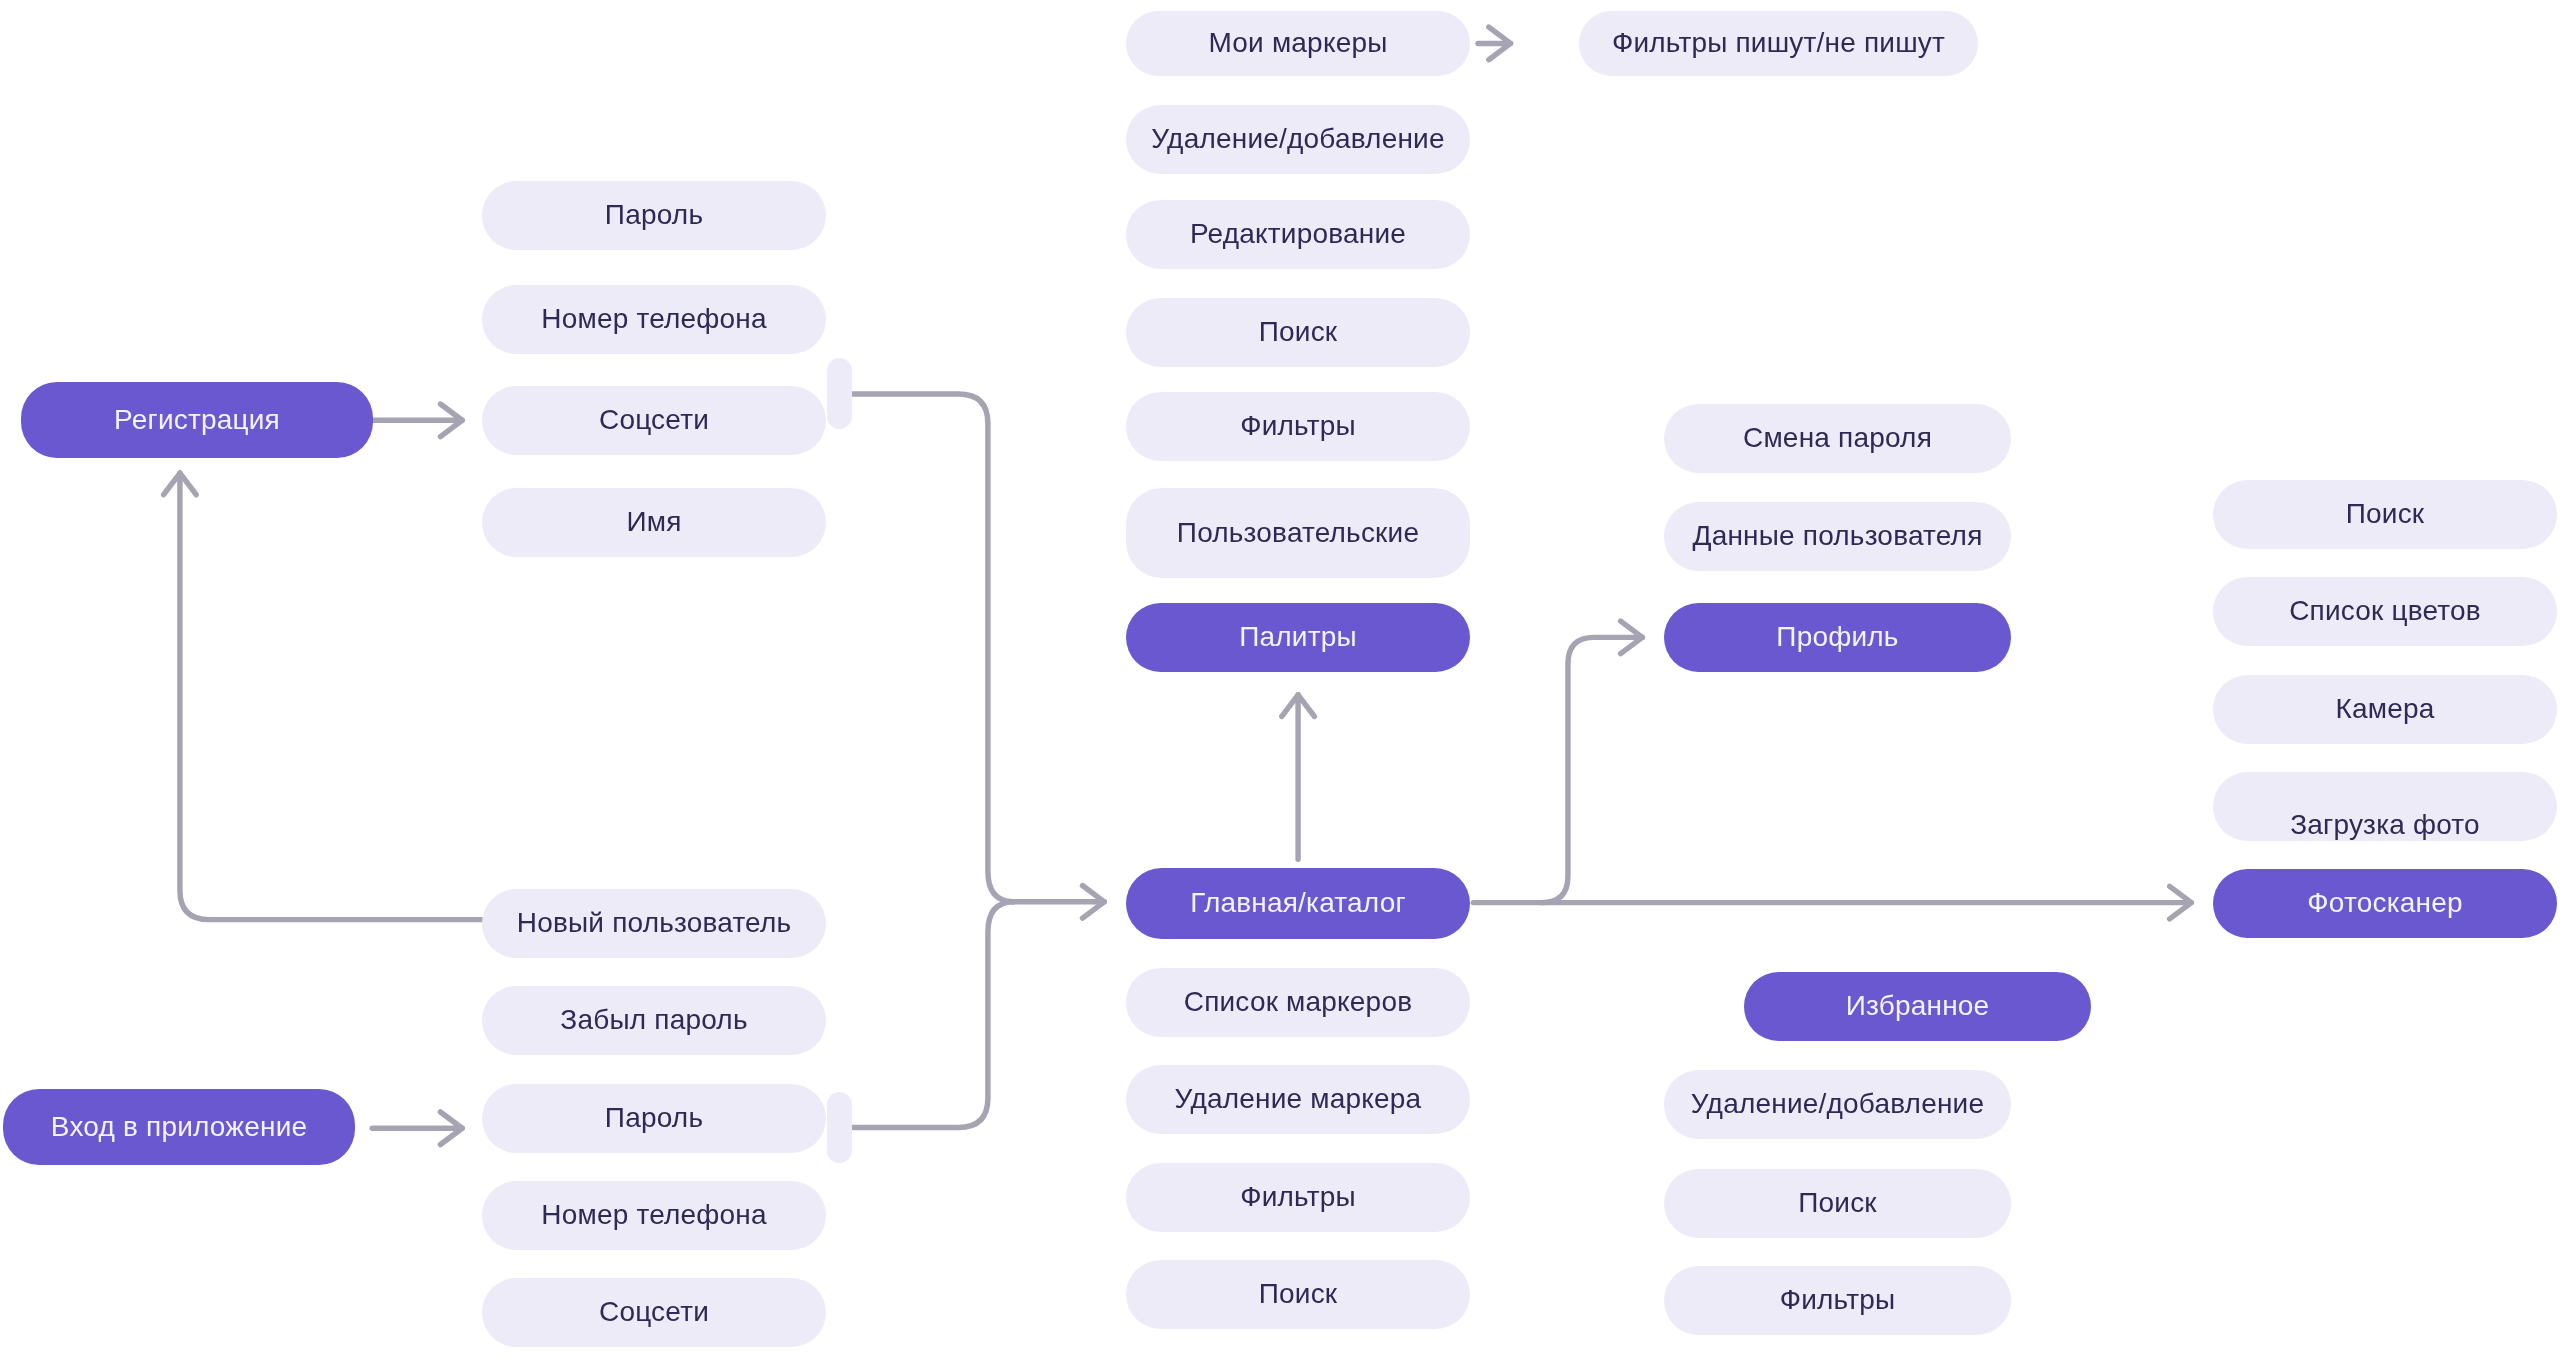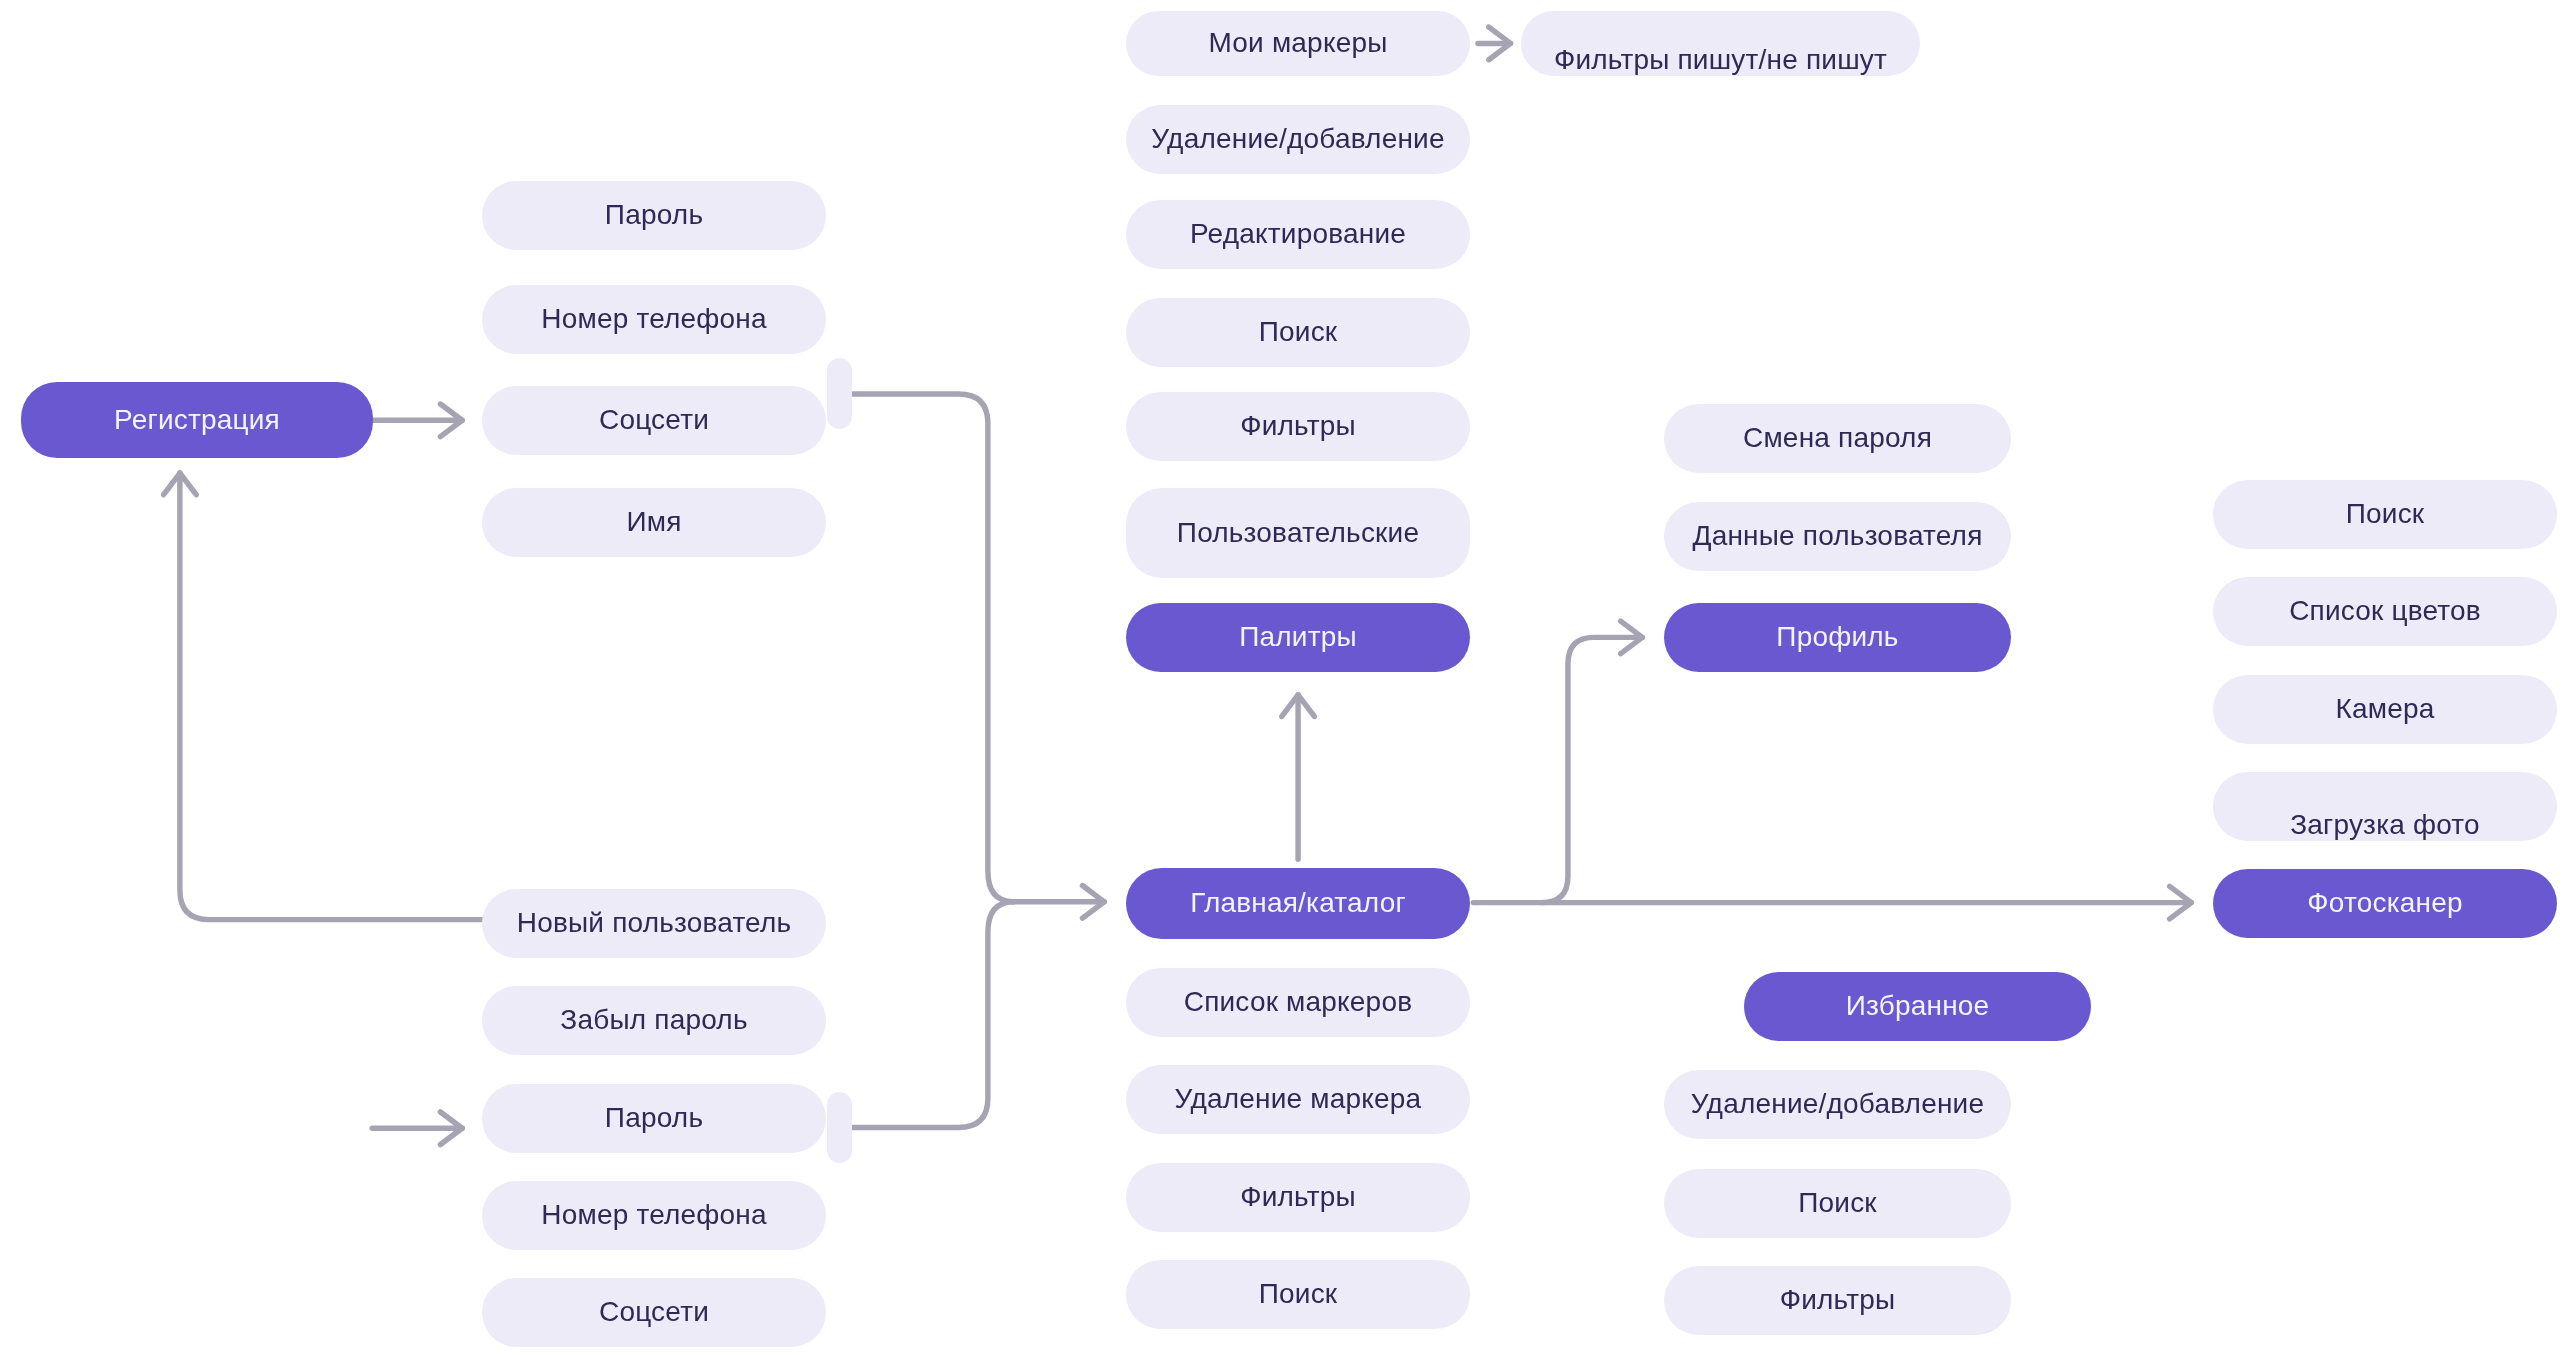--- a/index.html
+++ b/index.html
@@ -64,20 +64,23 @@
       <path d="M 1100 1454 L 1236 1454 Q 1274 1454 1274 1416 L 1274 1202 Q 1274 1164 1306 1163" fill="none" stroke="#A6A3B3" stroke-width="7" stroke-linecap="round" stroke-linejoin="round"></path>
       <path d="M 1306 1163 L 1424 1163" fill="none" stroke="#A6A3B3" stroke-width="7" stroke-linecap="round" stroke-linejoin="round" marker-end="url(#arrowhead)"></path>
       <path d="M 1906 56 L 1948 56" fill="none" stroke="#A6A3B3" stroke-width="7" stroke-linecap="round" stroke-linejoin="round" marker-end="url(#arrowhead)"></path>
       <path d="M 1674 1108 L 1674 896" fill="none" stroke="#A6A3B3" stroke-width="7" stroke-linecap="round" stroke-linejoin="round" marker-end="url(#arrowhead)"></path>
       <path d="M 1900 1164 L 2826 1164" fill="none" stroke="#A6A3B3" stroke-width="7" stroke-linecap="round" stroke-linejoin="round" marker-end="url(#arrowhead)"></path>
       <path d="M 1988 1164 Q 2022 1164 2022 1130 L 2022 856 Q 2022 822 2056 822 L 2118 822" fill="none" stroke="#A6A3B3" stroke-width="7" stroke-linecap="round" stroke-linejoin="round" marker-end="url(#arrowhead)"></path>
     </svg>
     <div class="node primary" style="left: 21px; top: 382px; width: 352px; height: 76px;">
       <span>Регистрация</span>
     </div>
+    <div class="node primary" style="left: 3.1px; top: 1089px; width: 352px; height: 76px;">
+      <span>Вход в приложение</span>
+    </div>
     <div class="node secondary" style="left: 482px; top: 181px; width: 344px; height: 69px;">
       <span>Пароль</span>
     </div>
     <div class="node secondary" style="left: 482px; top: 285px; width: 344px; height: 69px;">
       <span>Номер телефона</span>
     </div>
     <div class="node secondary" style="left: 482px; top: 386px; width: 344px; height: 69px;">
       <span>Соцсети</span>
     </div>
     <div class="node secondary" style="left: 482px; top: 488px; width: 344px; height: 69px;">
@@ -127,21 +130,21 @@
     </div>
     <div class="node secondary" style="left: 1126px; top: 1065px; width: 344px; height: 69px;">
       <span>Удаление маркера</span>
     </div>
     <div class="node secondary" style="left: 1126px; top: 1163px; width: 344px; height: 69px;">
       <span>Фильтры</span>
     </div>
     <div class="node secondary" style="left: 1126px; top: 1260px; width: 344px; height: 69px;">
       <span>Поиск</span>
     </div>
-    <div class="node secondary" style="left: 1521px; top: 11px; width: 399px; height: 65px; align-items: flex-end;">
+    <div class="node secondary" style="left: 1579px; top: 11px; width: 399px; height: 65px;">
       <span>Фильтры пишут/не пишут</span>
     </div>
     <div class="node secondary" style="left: 1664px; top: 404px; width: 347px; height: 69px;">
       <span>Смена пароля</span>
     </div>
     <div class="node secondary" style="left: 1664px; top: 502px; width: 347px; height: 69px;">
       <span>Данные пользователя</span>
     </div>
     <div class="node primary" style="left: 1664px; top: 603px; width: 347px; height: 69px;">
       <span>Профиль</span>

